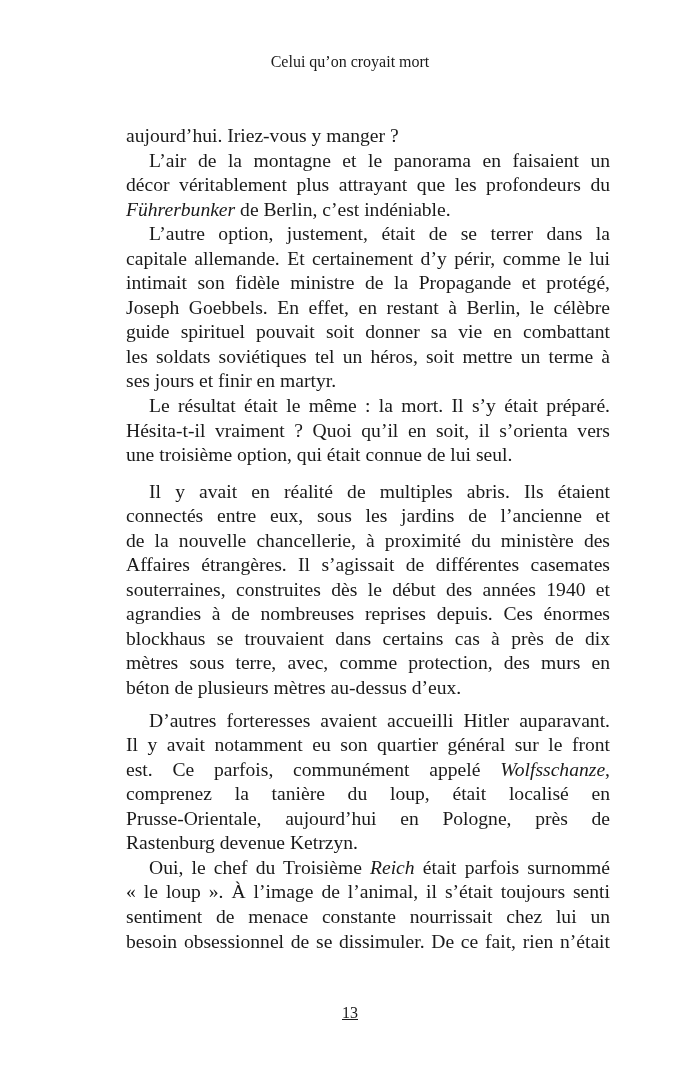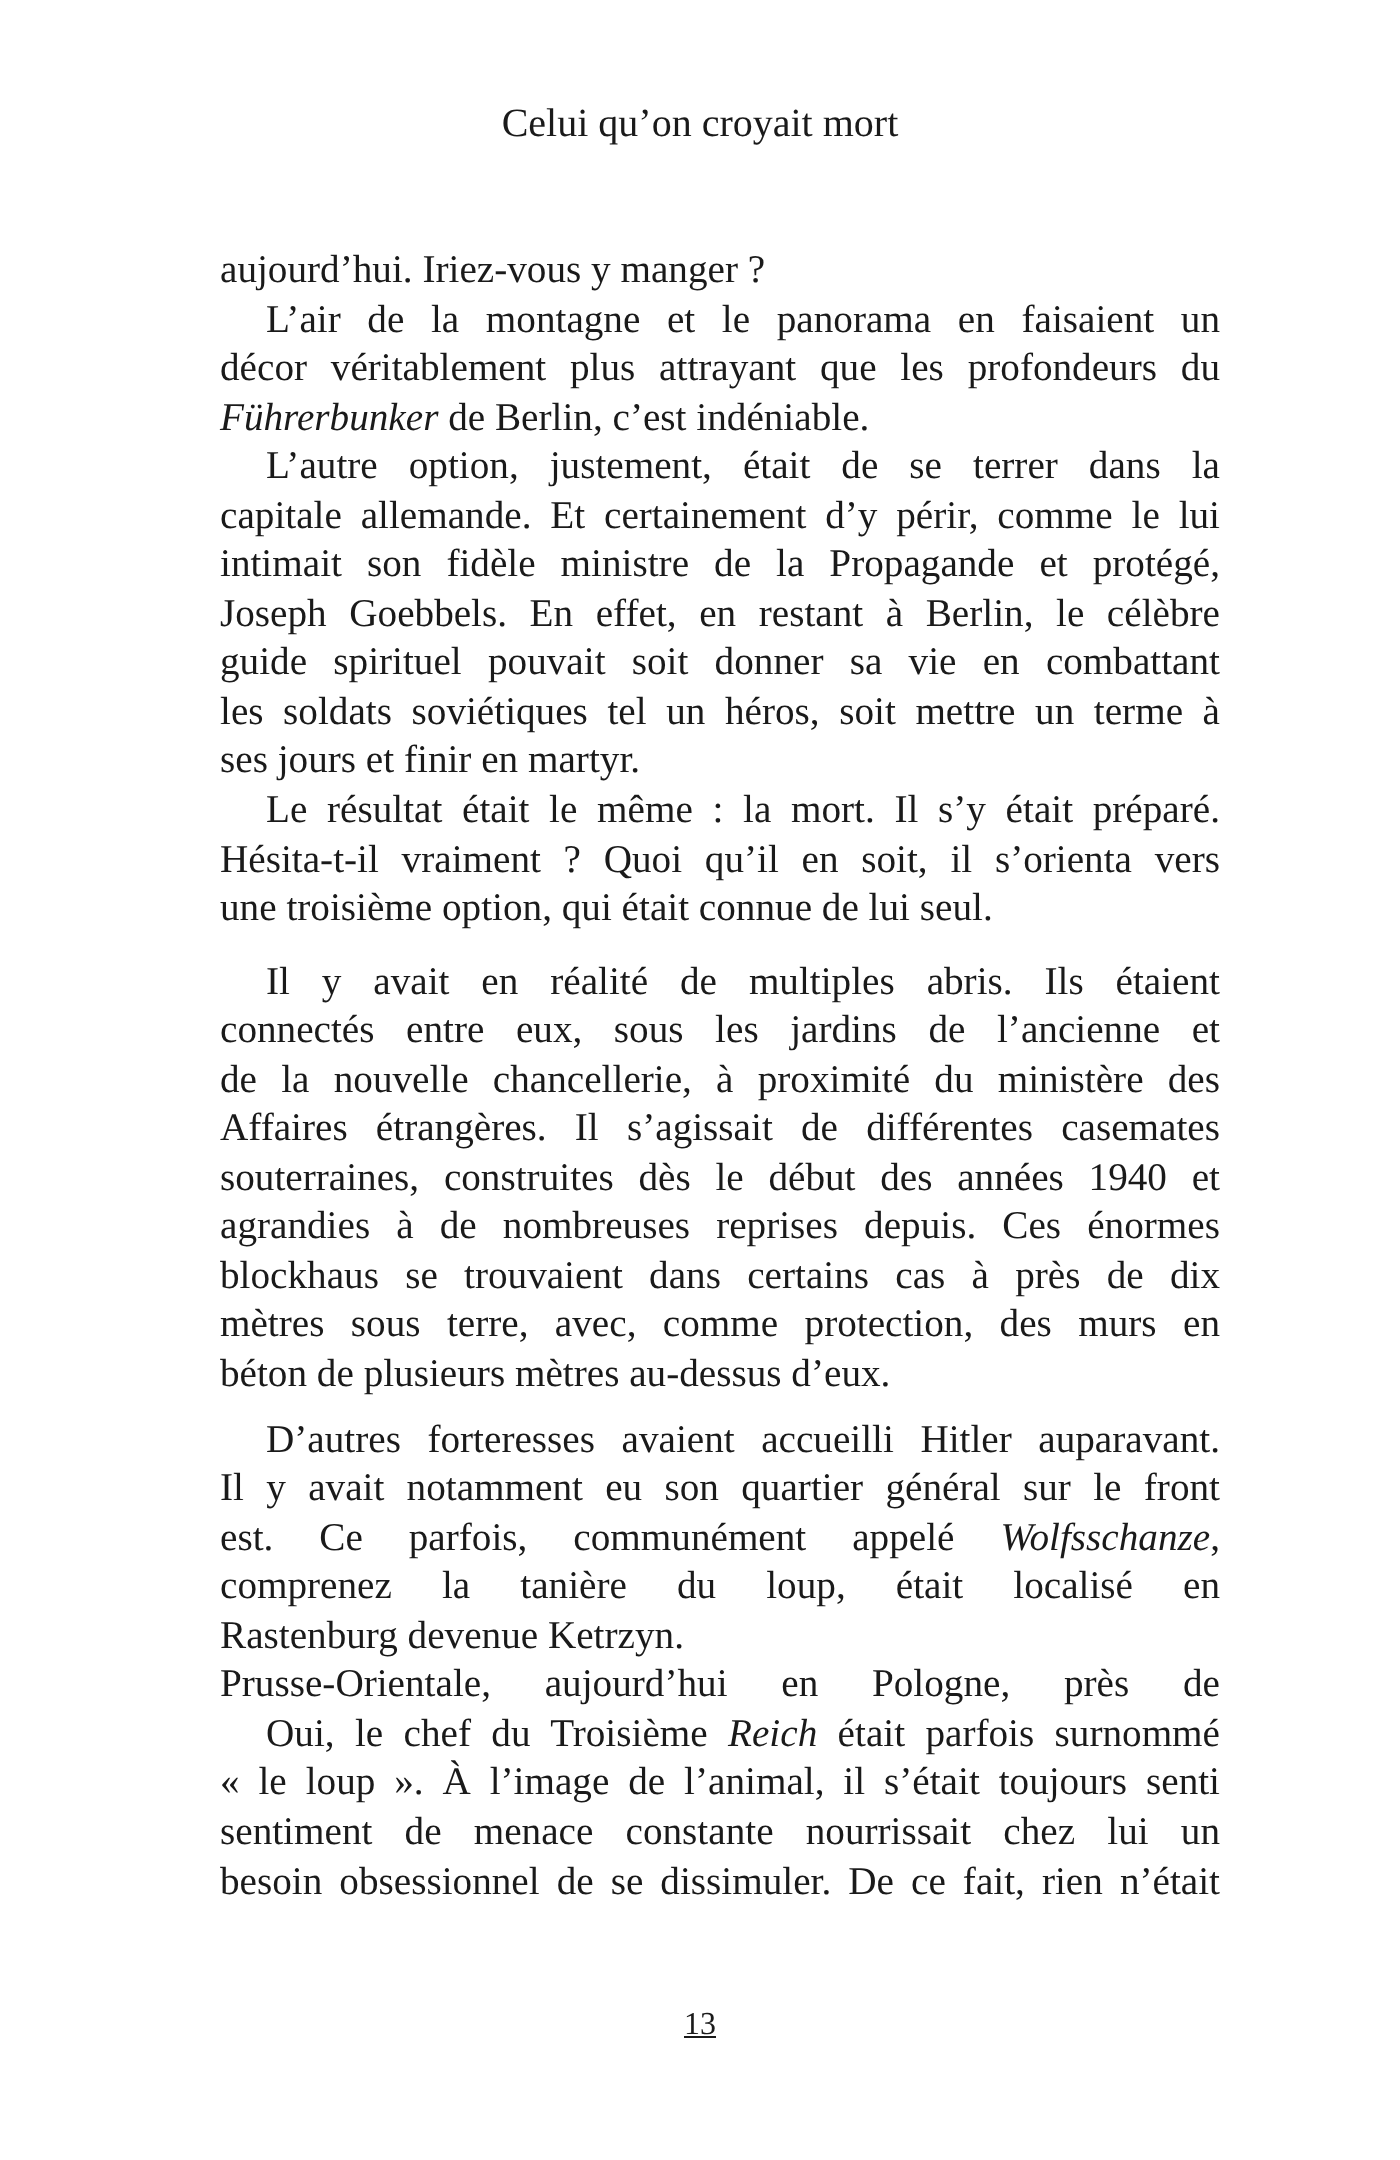--- a/index.html
+++ b/index.html
@@ -8,38 +8,38 @@
     background: #ffffff;
     position: relative;
     overflow: hidden;
     font-family: "Liberation Serif", "DejaVu Serif", serif;
     color: #1a1a1a;
   }
   .running-head {
     position: absolute;
     top: 50px; left: 0; width: 700px;
     text-align: center;
-    font-size: 20px;
+    font-size: 16px;
     line-height: 24px;
   }
   .body-text {
     position: absolute;
     top: 124px;
     left: 110px;
     width: 500px;
     font-size: 19.6px;
     line-height: 24.55px;
     text-align: justify;
     hyphens: none;
   }
   .body-text p { margin: 0; }
   .body-text p.section-start { margin-top: 12px; }
   .body-text p.section-start-2 { margin-top: 8px; }
   .body-text em { font-style: italic; }
-  .line { display: block; text-align: justify; text-align-last: justify; }
+  .line { display: block; text-align: justify; text-align-last: justify; margin-left: 16px; }
   .line.last { text-align-last: left; }
   .line.ind { padding-left: 23px; }
   .page-number {
     position: absolute;
     top: 1001px; left: 0; width: 700px;
     text-align: center;
     font-size: 16px;
     line-height: 24px;
     text-decoration: underline;
   }
@@ -87,22 +87,22 @@
     <span class="line">blockhaus se trouvaient dans certains cas à près de dix</span>
     <span class="line">mètres sous terre, avec, comme protection, des murs en</span>
     <span class="line last">béton de plusieurs mètres au-dessus d’eux.</span>
   </p>
 
   <p class="section-start-2">
     <span class="line ind">D’autres forteresses avaient accueilli Hitler auparavant.</span>
     <span class="line">Il y avait notamment eu son quartier général sur le front</span>
     <span class="line"><span>est. Ce parfois, communément appelé </span><em>Wolfsschanze</em><span>,</span></span>
     <span class="line">comprenez la tanière du loup, était localisé en</span>
+    <span class="line">Prusse-Orientale, aujourd’hui en Pologne, près de</span>
     <span class="line last">Rastenburg devenue Ketrzyn.</span>
-    <span class="line">Prusse-Orientale, aujourd’hui en Pologne, près de</span>
   </p>
 
   <p>
     <span class="line ind"><span>Oui, le chef du Troisième </span><em>Reich</em><span> était parfois surnommé</span></span>
     <span class="line">« le loup ». À l’image de l’animal, il s’était toujours senti</span>
     <span class="line">sentiment de menace constante nourrissait chez lui un</span>
     <span class="line">besoin obsessionnel de se dissimuler. De ce fait, rien n’était</span>
   </p>
 
 </div>

